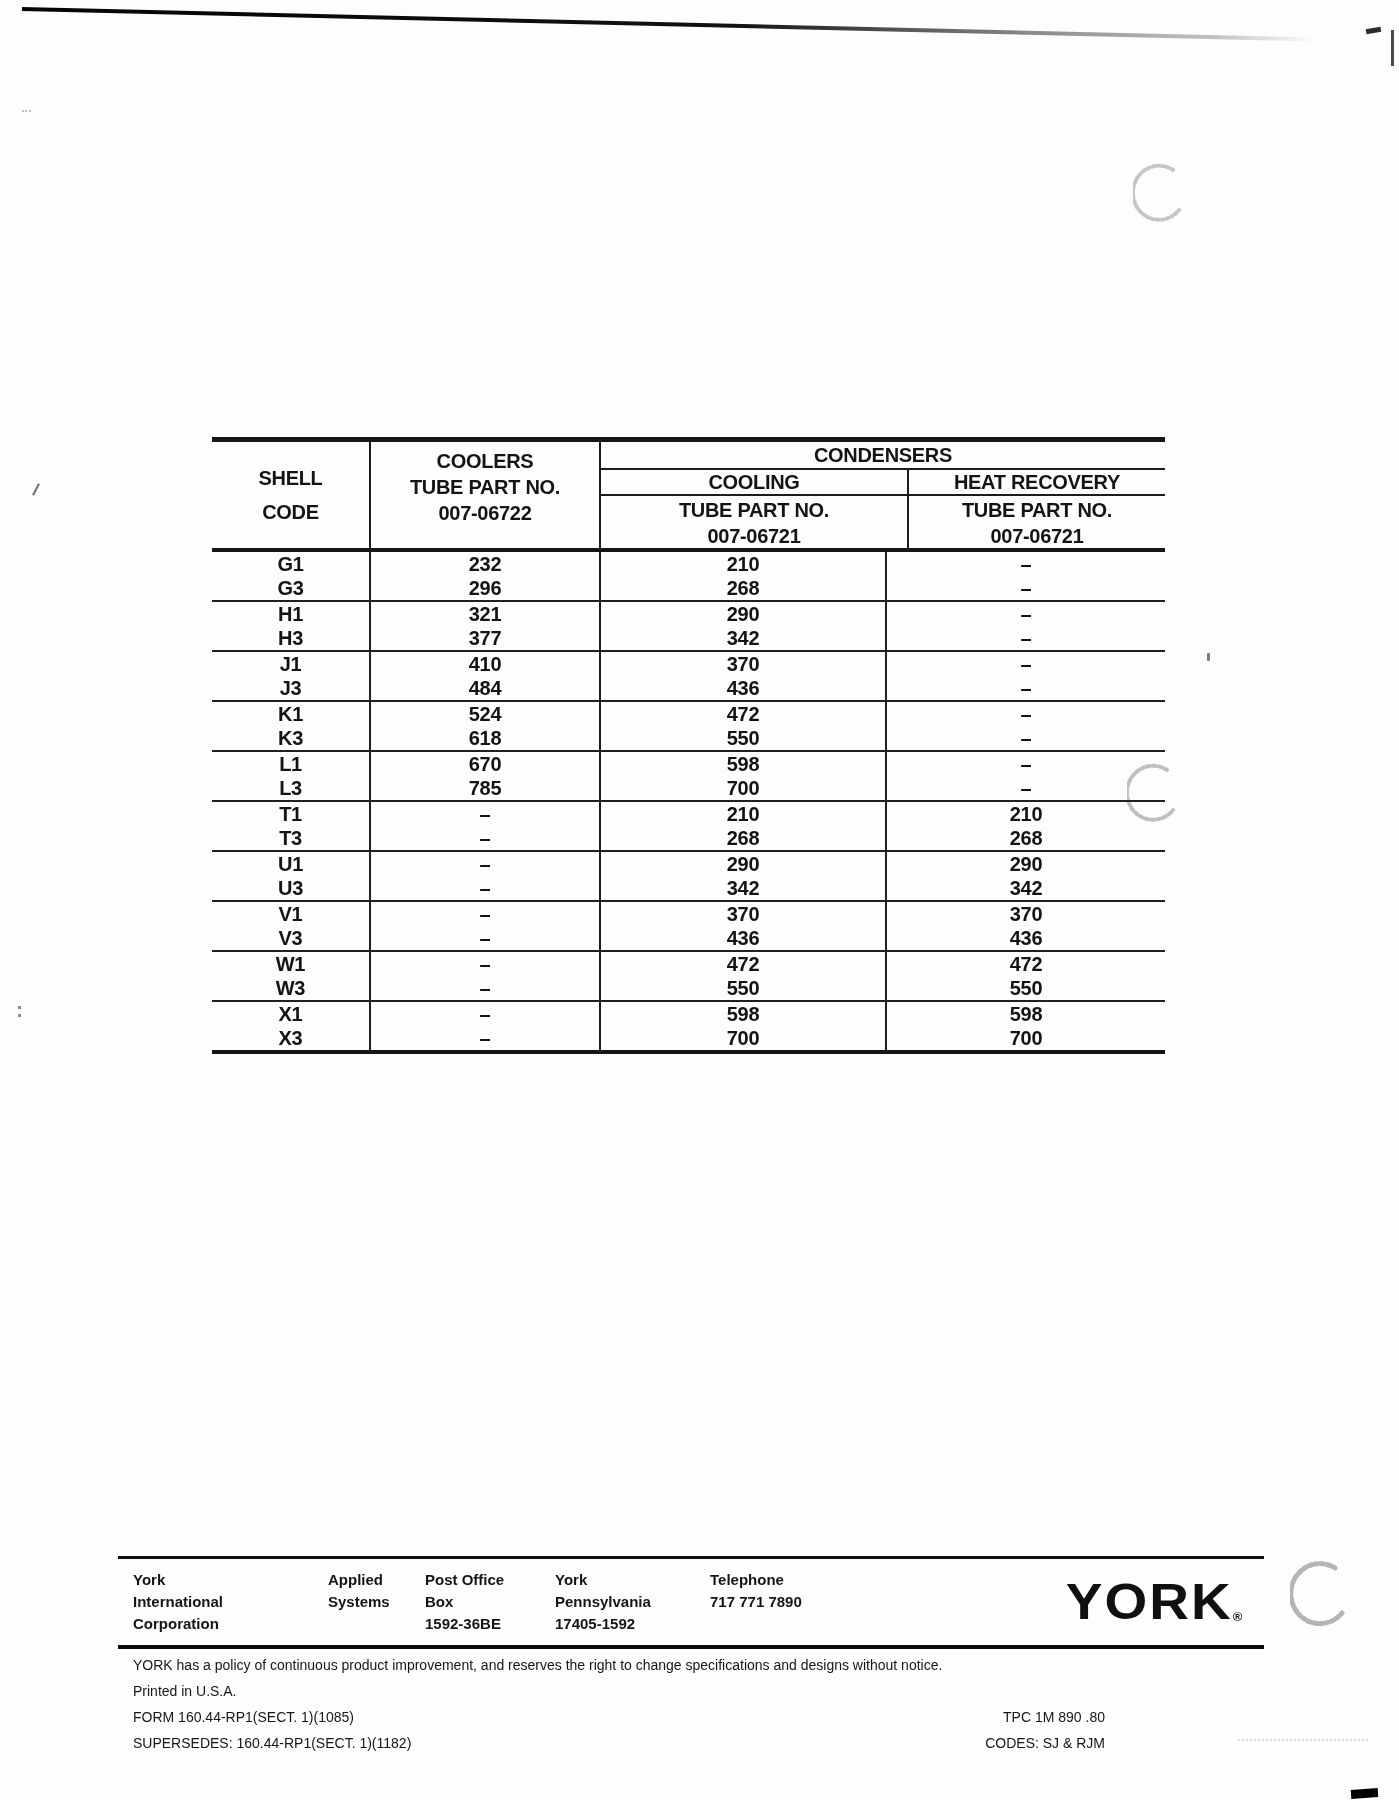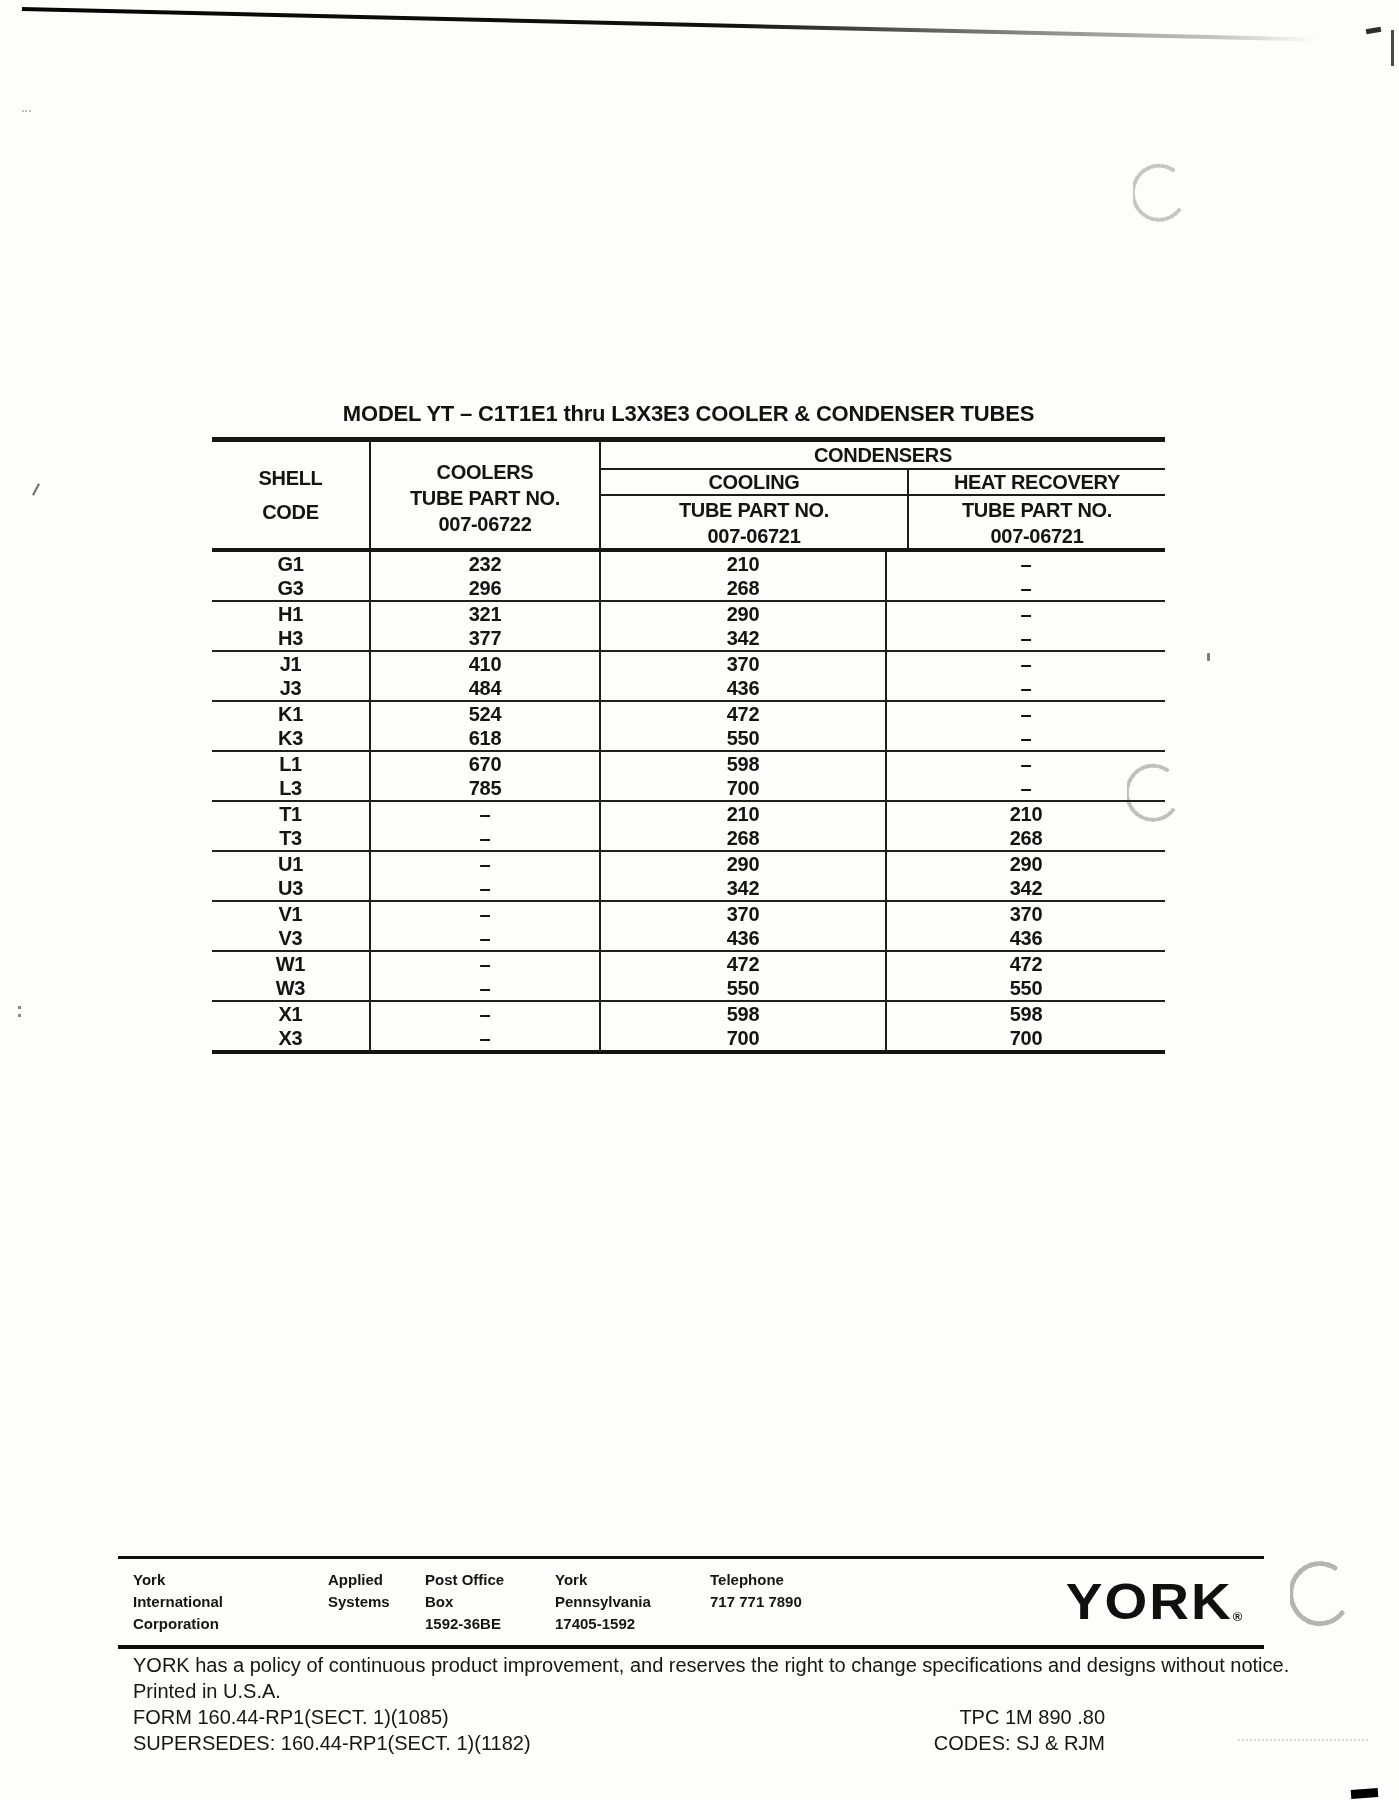--- a/index.html
+++ b/index.html
@@ -38,21 +38,21 @@
 
   
   .tbl { position:absolute; left:212px; top:437px; width:953px; color:#141414; }
   .hdr {
     display:flex; height:115px;
     border-top:5px solid #161616; border-bottom:4px solid #161616;
     font-weight:700; font-size:20px; letter-spacing:-0.3px; text-align:center;
   }
   .h-c1 { width:159px; border-right:2px solid #1c1c1c; display:flex; flex-direction:column; justify-content:center; }
   .h-c1 .hl { line-height:34px; }
-  .h-c2 { width:230px; border-right:2px solid #1c1c1c; padding-top:17px; }
+  .h-c2 { width:230px; border-right:2px solid #1c1c1c; padding-top:6px; }
   .h-c2 .hl { line-height:26px; }
   .h-c34 { flex:1; display:flex; flex-direction:column; }
   .h-cond { height:28px; line-height:26px; border-bottom:2px solid #1c1c1c; }
   .h-sub { height:26px; display:flex; border-bottom:2px solid #1c1c1c; }
   .h-sub > div { line-height:24px; }
   .h-sub2 { flex:1; display:flex; }
   .h-sub2 > div { padding-top:1px; }
   .h-sub2 .hl { line-height:26px; }
   .w3 { width:308px; border-right:2px solid #1c1c1c; }
   .w4 { flex:1; }
@@ -71,21 +71,21 @@
   .rule-bot { position:absolute; left:118px; top:1645px; width:1146px; height:4px; background:#0c0c0c; }
   .addr { position:absolute; top:1569px; font-size:15px; font-weight:700; line-height:22px; white-space:pre-line; color:#151515; letter-spacing:0; }
   .a1 { left:133px; } .a2 { left:328px; } .a3 { left:425px; } .a4 { left:555px; } .a5 { left:710px; }
   .logo {
     position:absolute; left:1038px; top:1570px; width:232px; text-align:center;
     font-size:55px; font-weight:900; letter-spacing:2px; color:#101010;
     font-family:"Liberation Sans", sans-serif; transform:scaleY(0.92);
   }
   .logo .reg { font-size:13px; font-weight:700; letter-spacing:0; vertical-align:-2px; }
 
-  .legal { position:absolute; left:133px; top:1652px; width:972px; font-size:20px; color:#161616; }
+  .legal { position:absolute; left:133px; top:1652px; width:972px; font-size:14px; color:#161616; }
   .legal-row { display:flex; justify-content:space-between; height:26px; line-height:26px; white-space:pre; }
   .legal-row.first { justify-content:flex-start; }
 </style>
 </head>
 <body>
 
 <div class="page">
 
   <div class="topline"></div>
   <div class="tr-dash"></div>
@@ -99,21 +99,20 @@
   <svg class="crescent" style="left:1290px;top:1560px;" width="66" height="68" viewBox="0 0 66 68">
     <path d="M45 8 A29 30 0 1 0 52 53" fill="none" stroke="#a8a8a8" stroke-width="5" stroke-dasharray="3 3" stroke-linecap="round"></path>
   </svg>
   <div class="blob"></div>
   <div class="dotrow"></div>
   <div class="speck-slash"></div>
   <div class="speck-colon"></div>
   <div class="speck-quote"></div>
   <div class="speck-dots"></div>
 
-  <div class="title">MODEL YT – C1T1E1 thru L3X3E3 COOLER &amp; CONDENSER TUBES</div>
 
   <div class="tbl">
     <div class="hdr">
       <div class="h-c1">
         <div class="hl" style="white-space:pre-line;">SHELL
 CODE</div>
       </div>
       <div class="h-c2">
         <div class="hl">COOLERS</div>
         <div class="hl">TUBE PART NO.</div>

